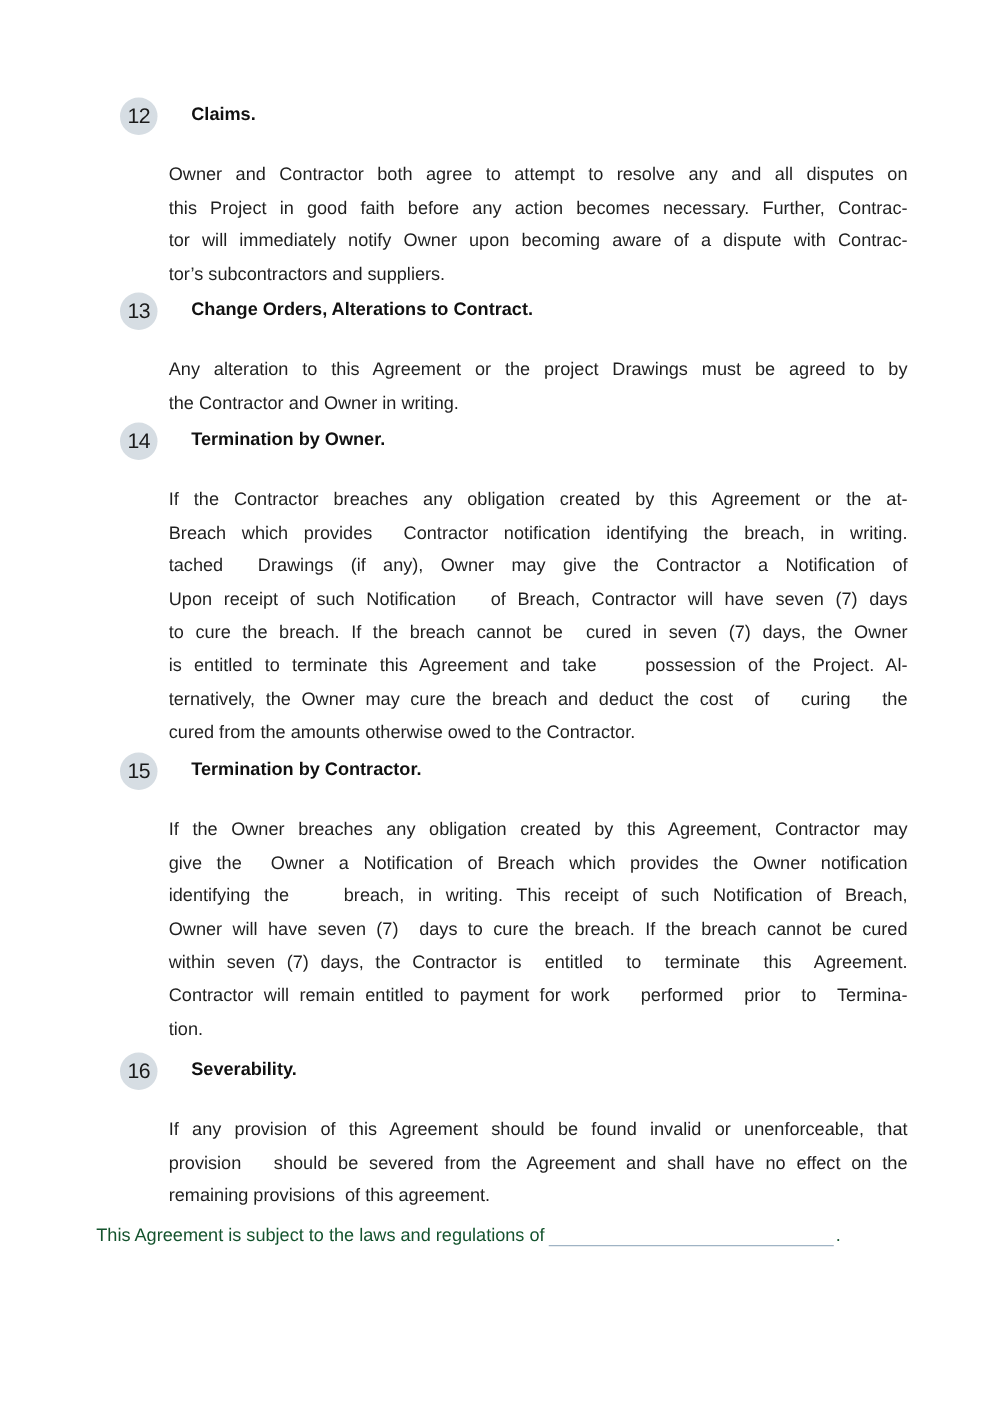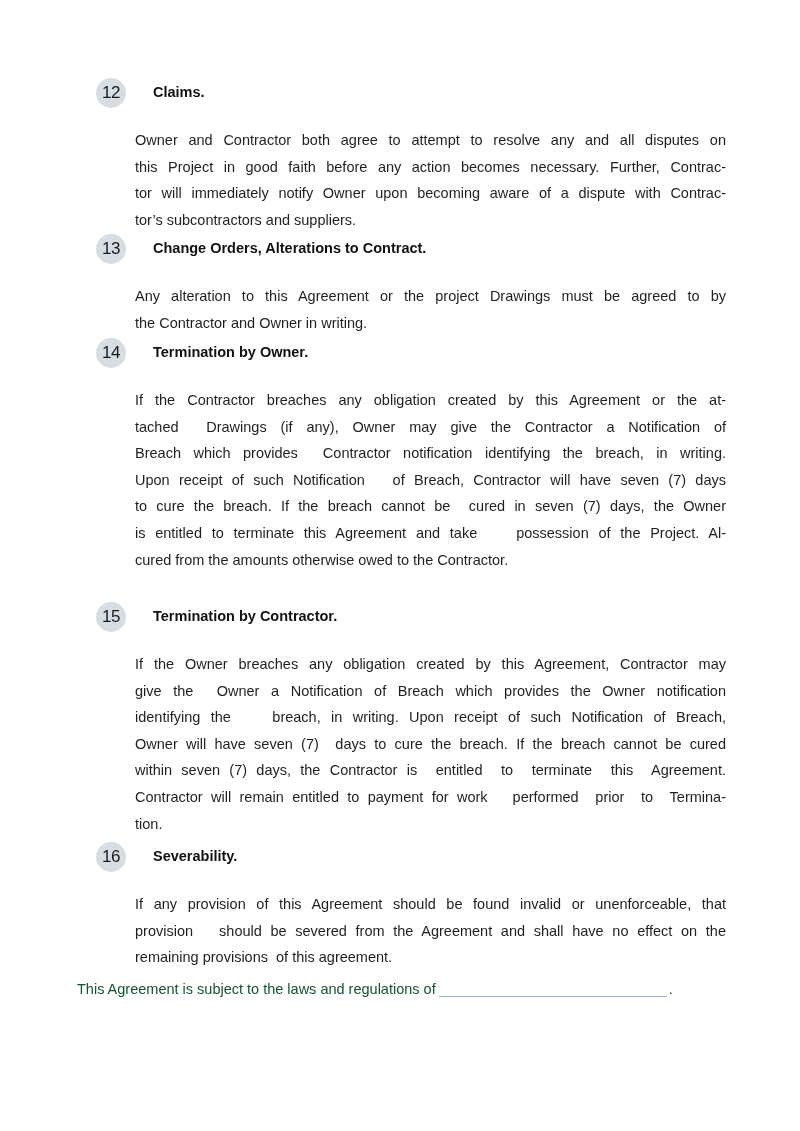--- a/index.html
+++ b/index.html
@@ -112,36 +112,37 @@
       <span class="line">Any alteration to this Agreement or the project Drawings must be agreed to by</span>
       <span class="line last">the Contractor and Owner in writing.</span>
     </div>
   </div>
 
   <div class="section" style="top:338px;">
     <div class="badge">14</div>
     <div class="heading">Termination by Owner.</div>
     <div class="body">
       <span class="line">If the Contractor breaches any obligation created by this Agreement or the at-</span>
+      <span class="line">Breach which provides  Contractor notification identifying the breach, in writing.</span>
       <span class="line">tached  Drawings (if any), Owner may give the Contractor a Notification of</span>
-      <span class="line">Breach which provides  Contractor notification identifying the breach, in writing.</span>
       <span class="line">Upon receipt of such Notification   of Breach, Contractor will have seven (7) days</span>
       <span class="line">to cure the breach. If the breach cannot be  cured in seven (7) days, the Owner</span>
       <span class="line">is entitled to terminate this Agreement and take    possession of the Project. Al-</span>
+      <span class="line">ternatively, the Owner may cure the breach and deduct the cost  of   curing   the</span>
       <span class="line last">cured from the amounts otherwise owed to the Contractor.</span>
     </div>
   </div>
 
   <div class="section" style="top:602px;">
     <div class="badge">15</div>
     <div class="heading">Termination by Contractor.</div>
     <div class="body">
       <span class="line">If the Owner breaches any obligation created by this Agreement, Contractor may</span>
       <span class="line">give the  Owner a Notification of Breach which provides the Owner notification</span>
-      <span class="line">identifying the    breach, in writing. Upon receipt of such Notification of Breach,</span>
+      <span class="line">identifying the    breach, in writing. This receipt of such Notification of Breach,</span>
       <span class="line">Owner will have seven (7)  days to cure the breach. If the breach cannot be cured</span>
       <span class="line">within seven (7) days, the Contractor is  entitled  to  terminate  this  Agreement.</span>
       <span class="line">Contractor will remain entitled to payment for work   performed  prior  to  Termina-</span>
       <span class="line last">tion.</span>
     </div>
   </div>
 
   <div class="section" style="top:842px;">
     <div class="badge">16</div>
     <div class="heading">Severability.</div>

